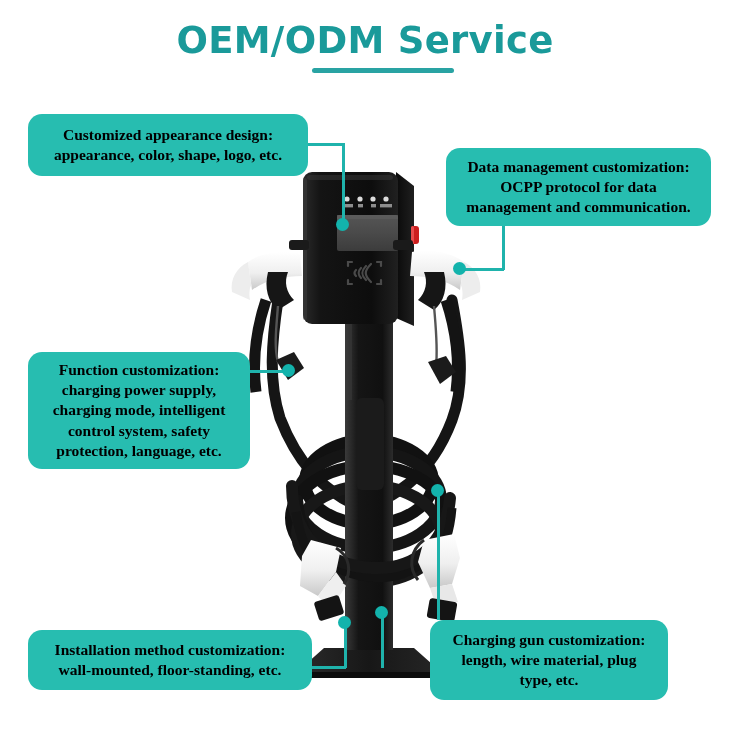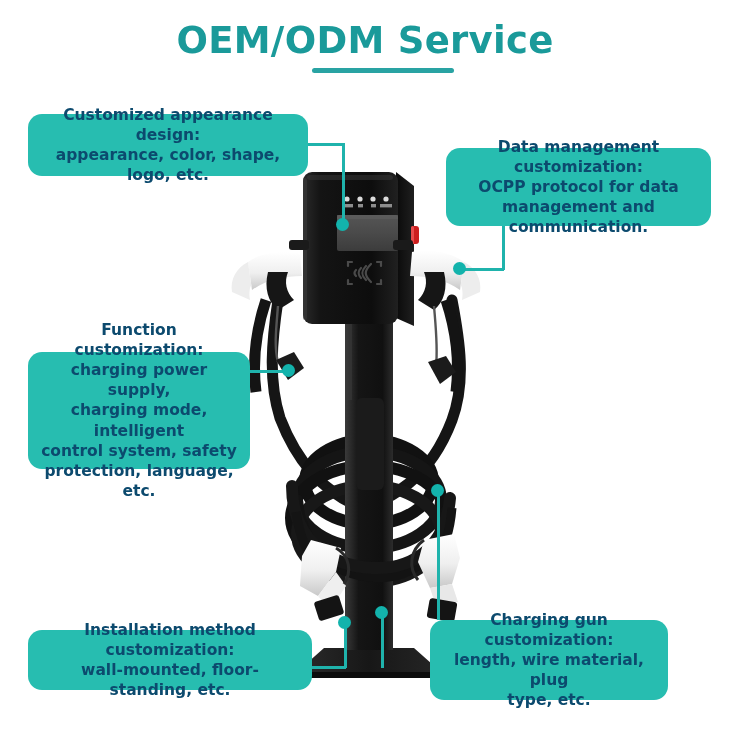--- a/index.html
+++ b/index.html
@@ -45,31 +45,32 @@
     height: 5px;
     border-radius: 3px;
     background: #29a3a3;
   }
 
   
   .callout {
     position: absolute;
     background: #27bdb0;
     border-radius: 14px;
-    color: #0c4a6e;
+    color: #000000;
     font-weight: bold;
     text-align: center;
     box-sizing: border-box;
     display: flex;
     align-items: center;
     justify-content: center;
     padding: 8px 12px;
     line-height: 1.30;
     white-space: pre-line;
     z-index: 40;
+    font-family: Liberation Serif, serif;
   }
   #callout-appearance {
     left: 28px;  top: 114px;  width: 280px; height: 62px;
     font-size: 15.5px;
   }
   #callout-data {
     left: 446px; top: 148px;  width: 265px; height: 78px;
     font-size: 15.5px;
   }
   #callout-function {

